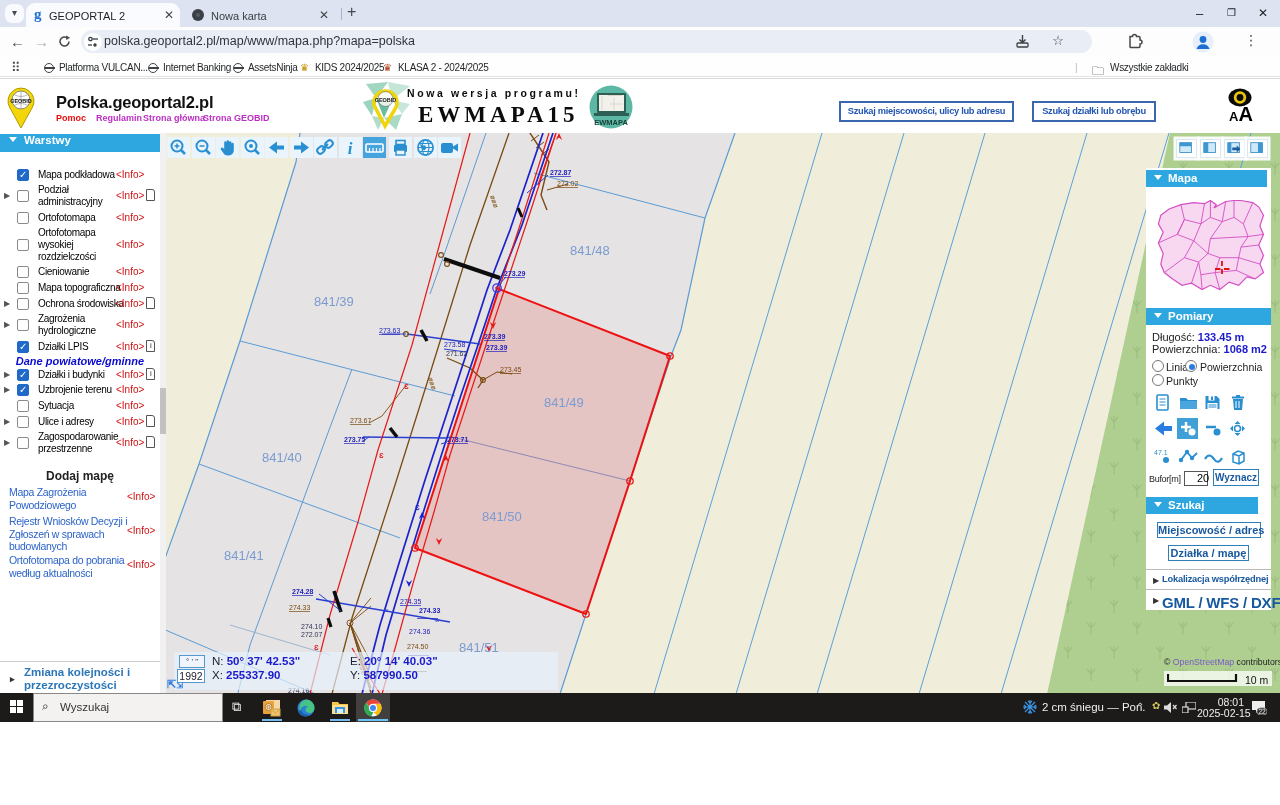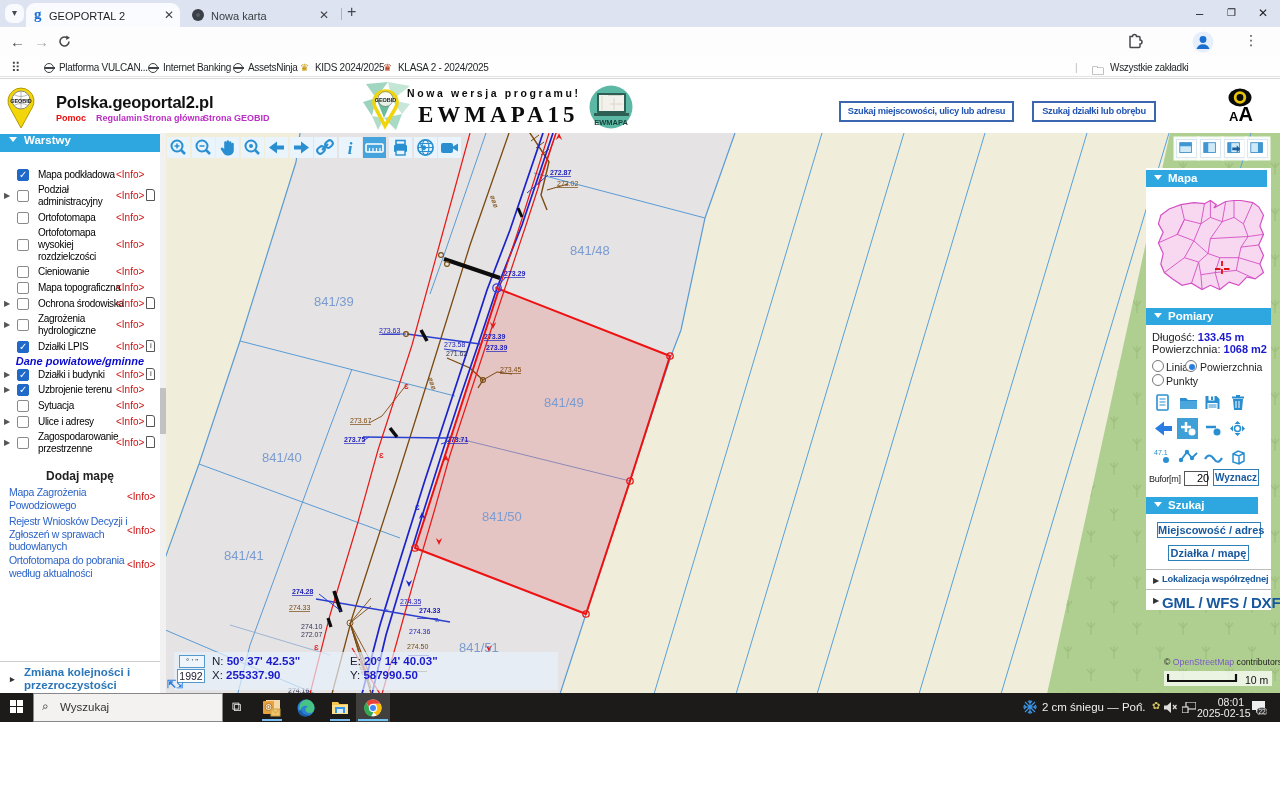--- a/index.html
+++ b/index.html
@@ -94,20 +94,34 @@
 <span style="position:absolute;left:1196px;top:6px;font-size:13px;color:#202124">–</span>
     <span style="position:absolute;left:1227px;top:7px;font-size:10px;color:#202124">❐</span>
     <span style="position:absolute;left:1258px;top:6px;font-size:12px;color:#202124">✕</span>
 <div id="toolbar"></div>
 <span class="tbico" style="left:10px;font-size:15px;color:#474747">←</span>
 <span class="tbico" style="left:34px;font-size:15px;color:#a8abb0">→</span>
 <svg style="position:absolute;left:58px;top:35px" width="13" height="13" viewBox="0 0 13 13">
       <path d="M11 6.5 A4.5 4.5 0 1 1 8.8 2.6" fill="none" stroke="#474747" stroke-width="1.5"></path>
       <path d="M8.2 0.5 L12 2.8 L8.2 5 Z" fill="#474747"></path>
     </svg>
+<div id="omni">
+      <span class="tune"><svg width="12" height="12" viewBox="0 0 12 12" style="margin:3px">
+          <circle cx="3.5" cy="3" r="1.7" fill="none" stroke="#3a3d42" stroke-width="1.3"></circle>
+          <line x1="6" y1="3" x2="11" y2="3" stroke="#3a3d42" stroke-width="1.3"></line>
+          <line x1="1" y1="9" x2="5" y2="9" stroke="#3a3d42" stroke-width="1.3"></line>
+          <circle cx="8" cy="9" r="1.7" fill="#3a3d42"></circle>
+        </svg></span>
+      <span class="url">polska.geoportal2.pl/map/www/mapa.php?mapa=polska</span>
+      <svg style="position:absolute;right:62px;top:4px" width="15" height="15" viewBox="0 0 15 15">
+        <path d="M7.5 1 v7 M4.5 5.5 L7.5 8.5 L10.5 5.5" fill="none" stroke="#3c4043" stroke-width="1.4"></path>
+        <rect x="2" y="9" width="11" height="4" rx="1" fill="none" stroke="#3c4043" stroke-width="1.3"></rect>
+      </svg>
+      <span class="st" style="color:#3c4043">☆</span>
+    </div>
 <svg style="position:absolute;left:1127px;top:33px" width="16" height="16" viewBox="0 0 16 16">
       <path d="M3 5 h2.5 a2 2 0 1 1 4 0 H12 a1 1 0 0 1 1 1 v2.5 a2 2 0 1 1 0 4 V15 a1 1 0 0 1 -1 1 H3.8 A0.8 0.8 0 0 1 3 15.2 Z" fill="none" stroke="#45484d" stroke-width="1.5" transform="translate(0,-1.5)"></path>
     </svg>
 <svg style="position:absolute;left:1192px;top:31px" width="22" height="22" viewBox="0 0 22 22">
       <circle cx="11" cy="11" r="10.5" fill="#e7effc"></circle>
       <circle cx="11" cy="8.5" r="3.4" fill="#1b6fd0"></circle>
       <path d="M4.5 18 a6.8 6.8 0 0 1 13 0 Z" fill="#1b6fd0"></path>
     </svg>
 <span class="tbico" style="left:1244px;top:32px">⋮</span>
 <div id="bookbar"></div>

